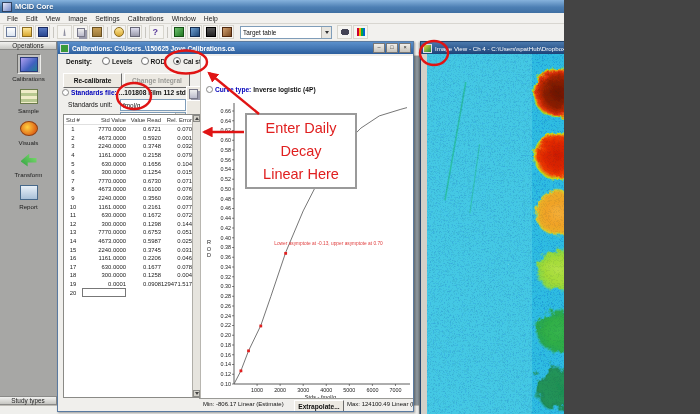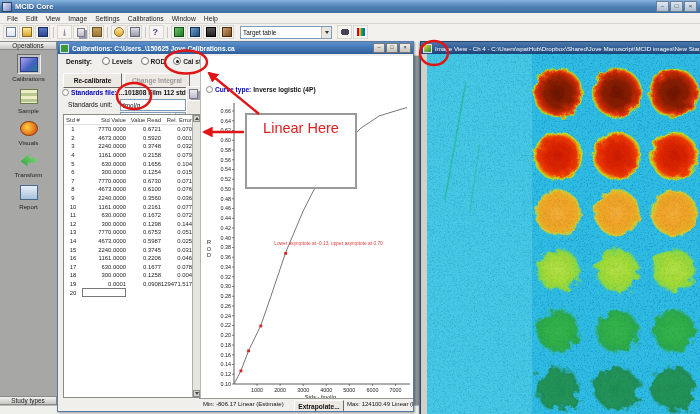--- a/index.html
+++ b/index.html
@@ -1,17 +1,17 @@
 <!DOCTYPE html>
 <html><head>
 <meta charset="utf-8">
 <style>
   html,body{margin:0;padding:0}
   body{font-family:"Liberation Sans",sans-serif;background:#444}
-  #stage{position:relative;width:700px;height:414px;background:#8b959c;overflow:hidden;font-size:7px;color:#111}
+  #stage{position:relative;width:564px;height:414px;background:#8b959c;overflow:hidden;font-size:7px;color:#111}
   .abs{position:absolute}
   
   #titlebar{left:0;top:0;width:700px;height:13px;background:linear-gradient(180deg,#86b2dc,#4d7fb4 55%,#3f6fa2);color:#fff;display:flex;align-items:center}
   #titlebar .appicon{width:8px;height:8px;margin:0 3px 0 2px;background:linear-gradient(135deg,#e8e8f8,#7088c8);border:1px solid #30425e}
   #titlebar .ttl{font-size:7.5px;font-weight:bold;text-shadow:0 1px 1px #2a4a70}
   .winbtn{width:11px;height:9px;background:linear-gradient(180deg,#dfe8f2,#aebecf);border:1px solid #6a7f95;margin-left:1px;font-size:6px;line-height:8px;text-align:center;color:#334}
   #menubar{left:0;top:13px;width:700px;height:10px;background:#f2f1ee;border-bottom:1px solid #d8d6d0;display:flex;align-items:center;padding-left:3px}
   .menu-item{padding:0 4px;font-size:6.8px;color:#222}
   .tbrow{left:0;width:700px;background:#f2f1ee;display:flex;align-items:center;gap:1px;padding-left:3px}
   #tb1{top:24px;height:16px;border-bottom:1px solid #e0ded8}
@@ -725,20 +725,22 @@
             <circle cx="131" cy="335" r="24" fill="url(#dg5)"></circle>
             <circle cx="190" cy="335" r="24" fill="url(#dg5)"></circle>
             <circle cx="247" cy="335" r="24" fill="url(#dg5)"></circle>
           </g>
         </g>
       <rect width="273" height="361" filter="url(#grain)" opacity="0.22"></rect>
     </svg>
   </div>
 
   <div class="abs" id="annbox">
+    <div>Enter Daily</div>
+    <div>Decay</div>
     <div>Linear Here</div>
   </div>
   <svg class="abs" id="overlay" width="700" height="414">
     <defs>
       <marker id="arr" viewBox="0 0 10 10" refX="8" refY="5" markerWidth="4.5" markerHeight="4.5" orient="auto-start-reverse">
         <path d="M0,0 L10,5 L0,10 z" fill="#e01414"></path>
       </marker>
     </defs>
     <ellipse cx="186" cy="62" rx="21" ry="11.5" fill="none" stroke="#e01414" stroke-width="2.4"></ellipse>
     <ellipse cx="134" cy="96" rx="17" ry="13" fill="none" stroke="#e01414" stroke-width="2.4"></ellipse>

